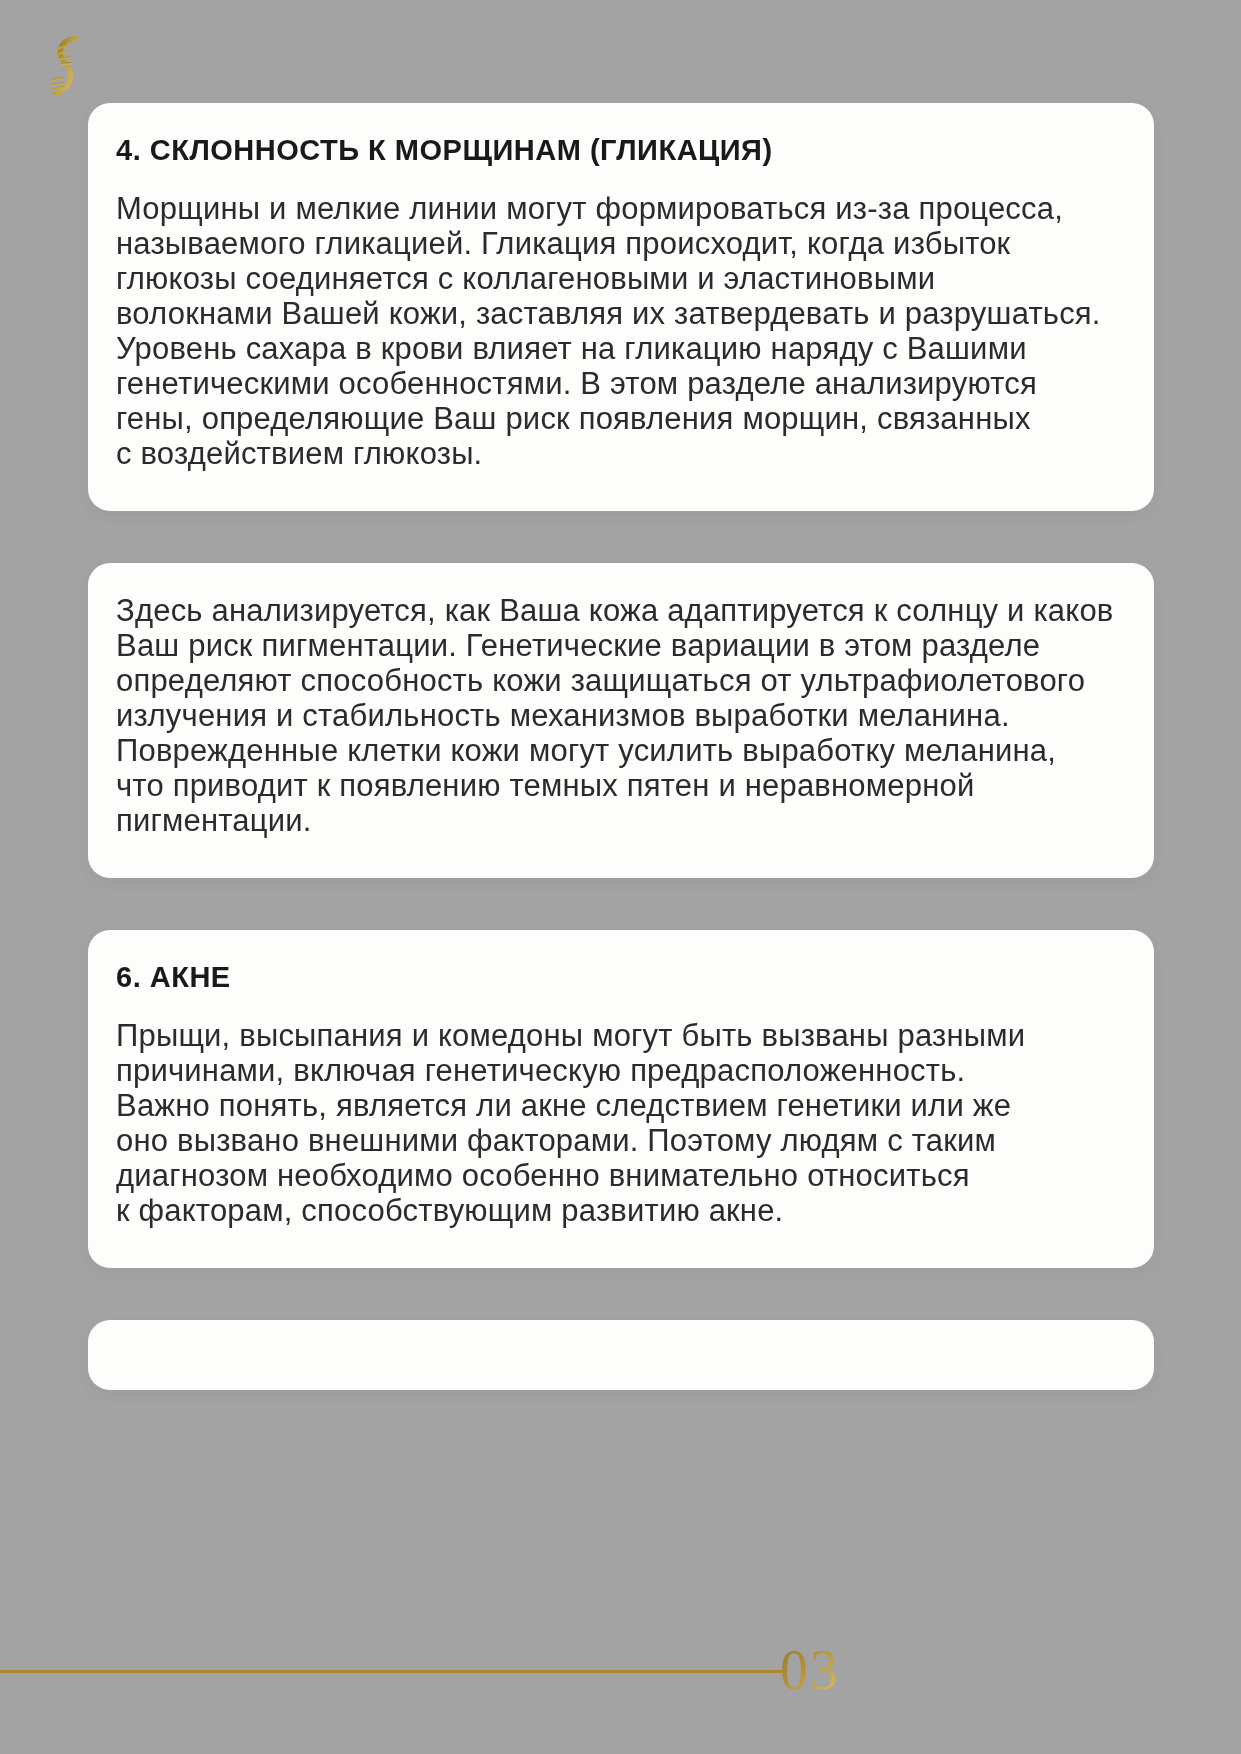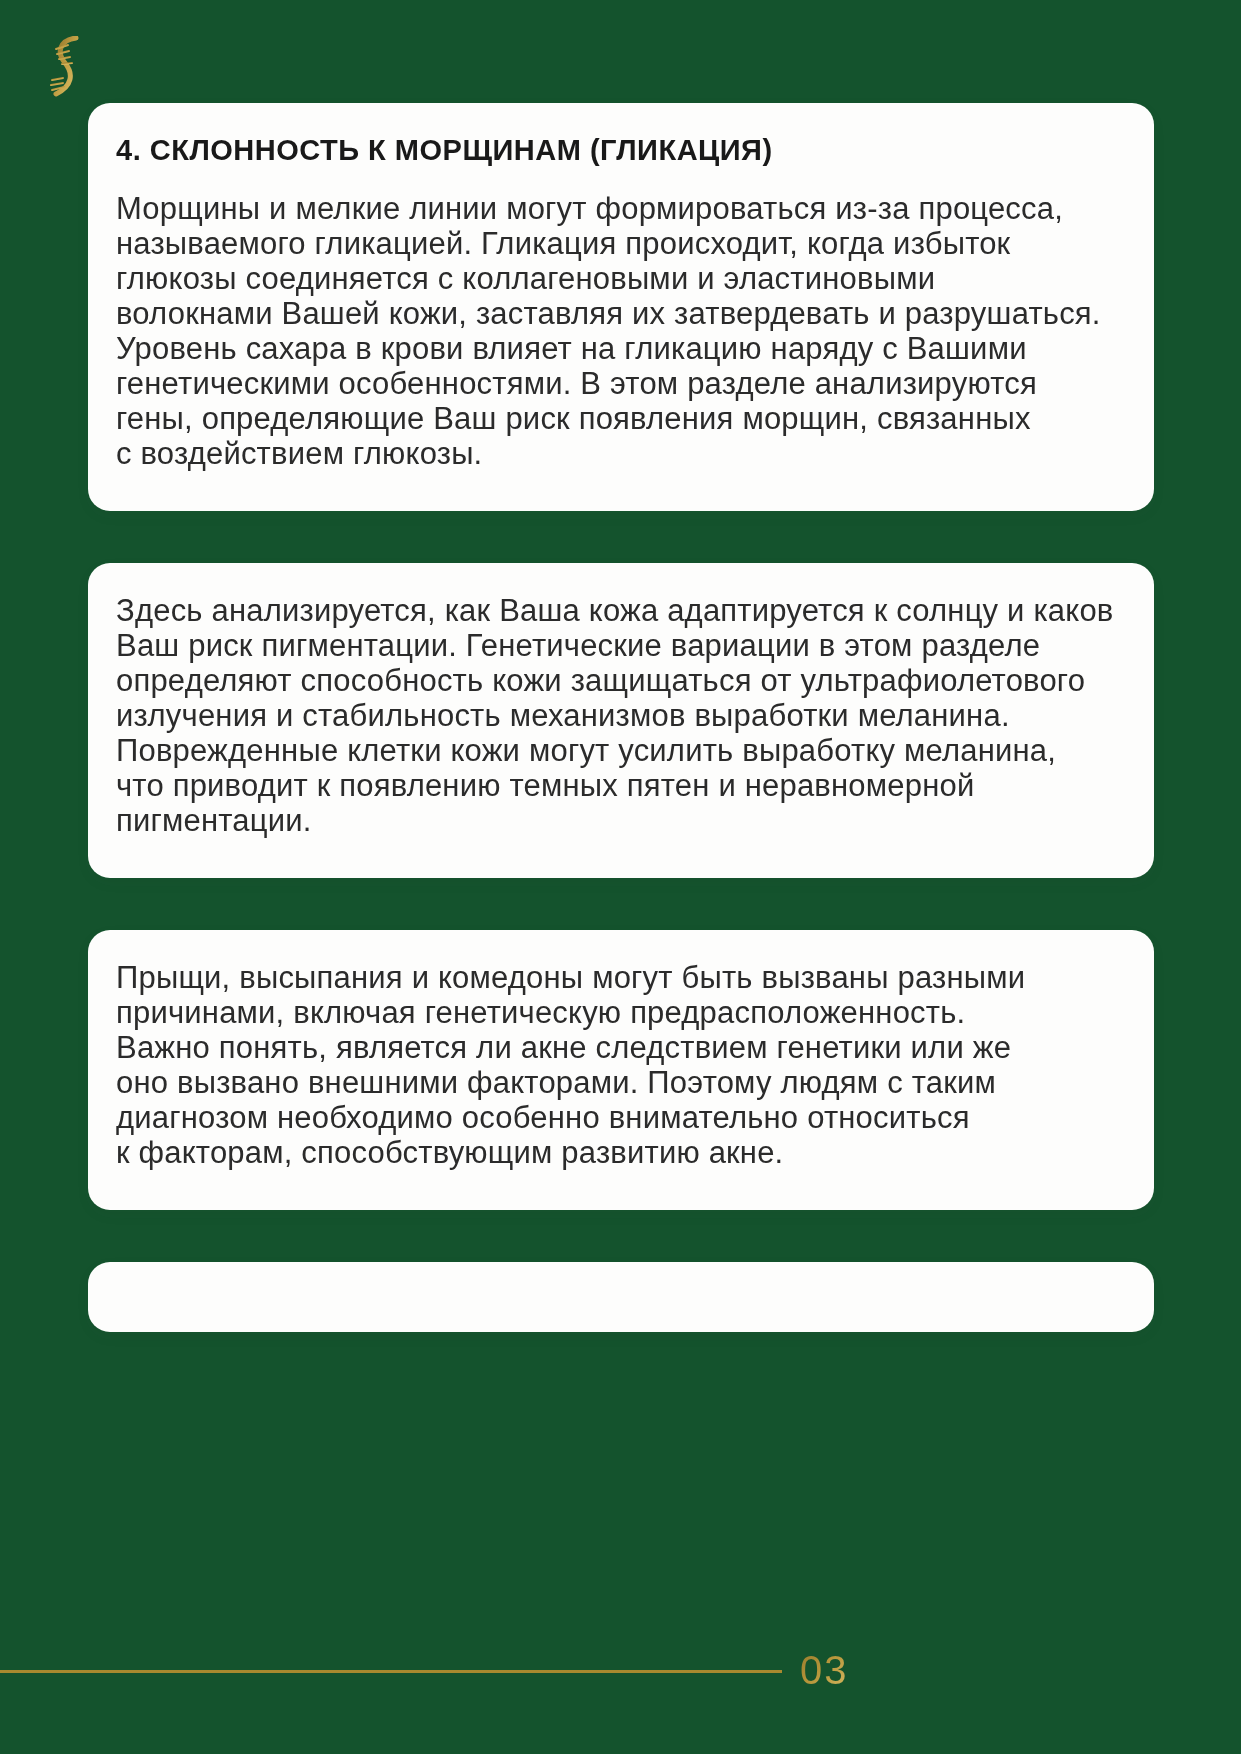--- a/index.html
+++ b/index.html
@@ -6,21 +6,21 @@
   body {
     width: 1241px; height: 1754px;
     font-family: "Liberation Sans", "DejaVu Sans", sans-serif;
     background: #f1f0ea;
     position: relative;
     overflow: hidden;
   }
   .page {
     position: relative;
     width: 1241px; height: 1754px;
-    background: #14532d;
+    background: #a3a3a3;
   }
   .logo {
     position: absolute;
     left: 48px; top: 36px;
     width: 36px; height: 62px;
   }
   .content {
     position: absolute;
     left: 88px; top: 103px;
     width: 1066px;
@@ -52,28 +52,29 @@
     white-space: pre-line;
   }
   .footer-rule {
     position: absolute;
     left: 0; top: 1670px;
     width: 782px; height: 3px;
     background: #a8892f;
   }
   .page-number {
     position: absolute;
-    left: 800px; top: 1640px;
-    font-size: 40px;
+    left: 780px; top: 1640px;
+    font-size: 56px;
     line-height: 60px;
     letter-spacing: 2px;
     background: linear-gradient(135deg, #8f7428 0%, #b6953a 45%, #dcc06a 100%);
     -webkit-background-clip: text;
     background-clip: text;
     color: transparent;
+    font-family: Liberation Serif, serif;
   }
 </style>
 </head>
 <body>
 
 <div class="page">
 
   <svg class="logo" viewBox="0 0 36 62" fill="none" xmlns="http://www.w3.org/2000/svg">
     <defs>
       <linearGradient id="gold" x1="0" y1="0" x2="1" y2="1">
@@ -112,20 +113,21 @@
       <p>Здесь анализируется, как Ваша кожа адаптируется к солнцу и каков
 Ваш риск пигментации. Генетические вариации в этом разделе
 определяют способность кожи защищаться от ультрафиолетового
 излучения и стабильность механизмов выработки меланина.
 Поврежденные клетки кожи могут усилить выработку меланина,
 что приводит к появлению темных пятен и неравномерной
 пигментации.</p>
     </section>
 
     <section class="card">
+      <h2>6. АКНЕ</h2>
       <p>Прыщи, высыпания и комедоны могут быть вызваны разными
 причинами, включая генетическую предрасположенность.
 Важно понять, является ли акне следствием генетики или же
 оно вызвано внешними факторами. Поэтому людям с таким
 диагнозом необходимо особенно внимательно относиться
 к факторам, способствующим развитию акне.</p>
     </section>
 
     <section class="card">
     </section>

